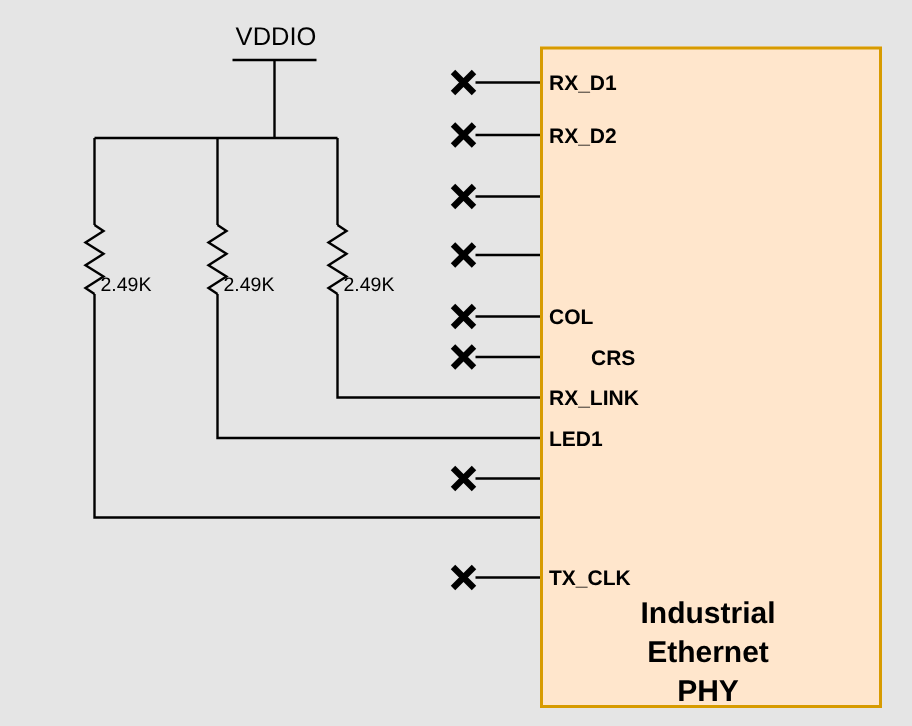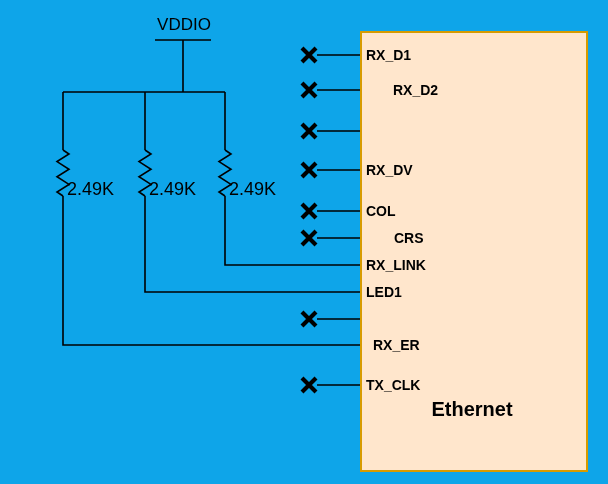--- a/index.html
+++ b/index.html
@@ -5,21 +5,21 @@
   html, body {
     margin: 0;
     padding: 0;
     background: #ffffff;
     font-family: "Liberation Sans", sans-serif;
   }
   .canvas {
     position: relative;
     width: 608px;
     height: 484px;
-    background: #0ea5e9;
+    background: #e5e5e5;
     overflow: hidden;
   }
   .wires-svg {
     position: absolute;
     left: 0;
     top: 0;
     width: 608px;
     height: 484px;
   }
   .phy-box {
@@ -38,21 +38,21 @@
     top: 15px;
     width: 62px;
     text-align: center;
     font-size: 17px;
     line-height: 20px;
     color: #000000;
     white-space: nowrap;
   }
   .res-label {
     position: absolute;
-    font-size: 18px;
+    font-size: 13px;
     line-height: 19px;
     color: #000000;
     white-space: nowrap;
   }
   .pin-label {
     position: absolute;
     left: 366px;
     font-size: 14px;
     line-height: 22px;
     color: #000000;
@@ -120,26 +120,26 @@
     </g>
   </svg>
 
   <span class="net-label">VDDIO</span>
 
   <span class="res-label" style="left:67px;  top:180px;">2.49K</span>
   <span class="res-label" style="left:149px; top:180px;">2.49K</span>
   <span class="res-label" style="left:229px; top:180px;">2.49K</span>
 
   <span class="pin-label" style="top:44px;">RX_D1</span>
-  <span class="pin-label" style="top:79px;margin-left:27px;">RX_D2</span>
-  <span class="pin-label" style="top:159px;">RX_DV</span>
+  <span class="pin-label" style="top:79px;">RX_D2</span>
   <span class="pin-label" style="top:200px;">COL</span>
   <span class="pin-label" style="top:227px;margin-left:28px;">CRS</span>
   <span class="pin-label" style="top:254px;">RX_LINK</span>
   <span class="pin-label" style="top:281px;">LED1</span>
-  <span class="pin-label" style="top:334px; left:373px;">RX_ER</span>
   <span class="pin-label" style="top:374px;">TX_CLK</span>
 
   <div class="phy-title">
+    <div>Industrial</div>
     <div>Ethernet</div>
+    <div>PHY</div>
   </div>
 
 </div>
 
 </body></html>

